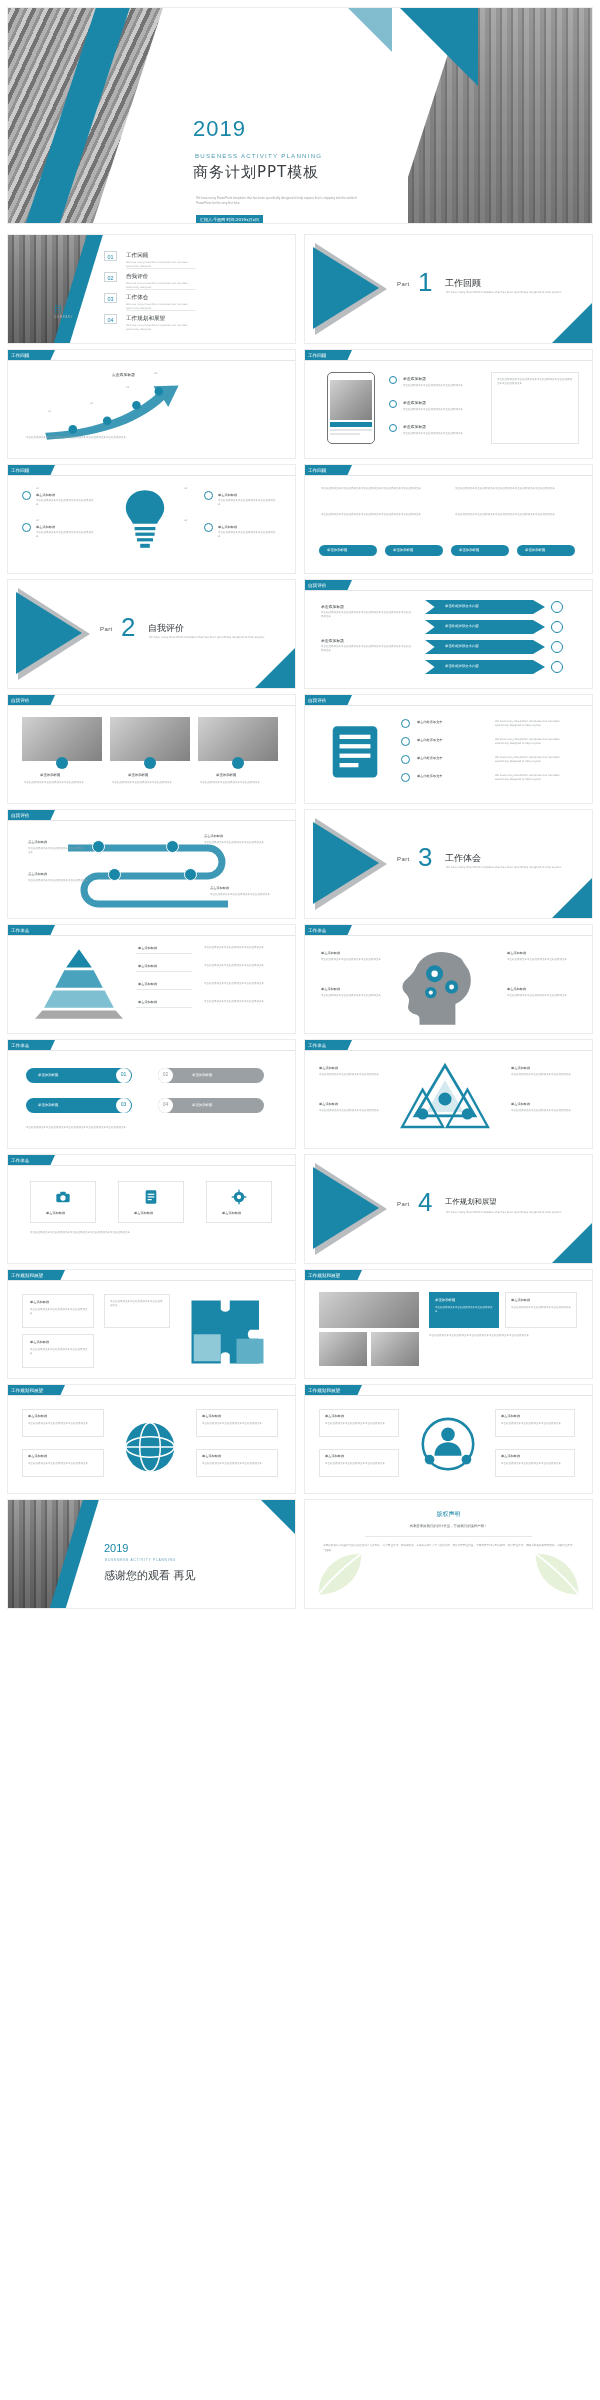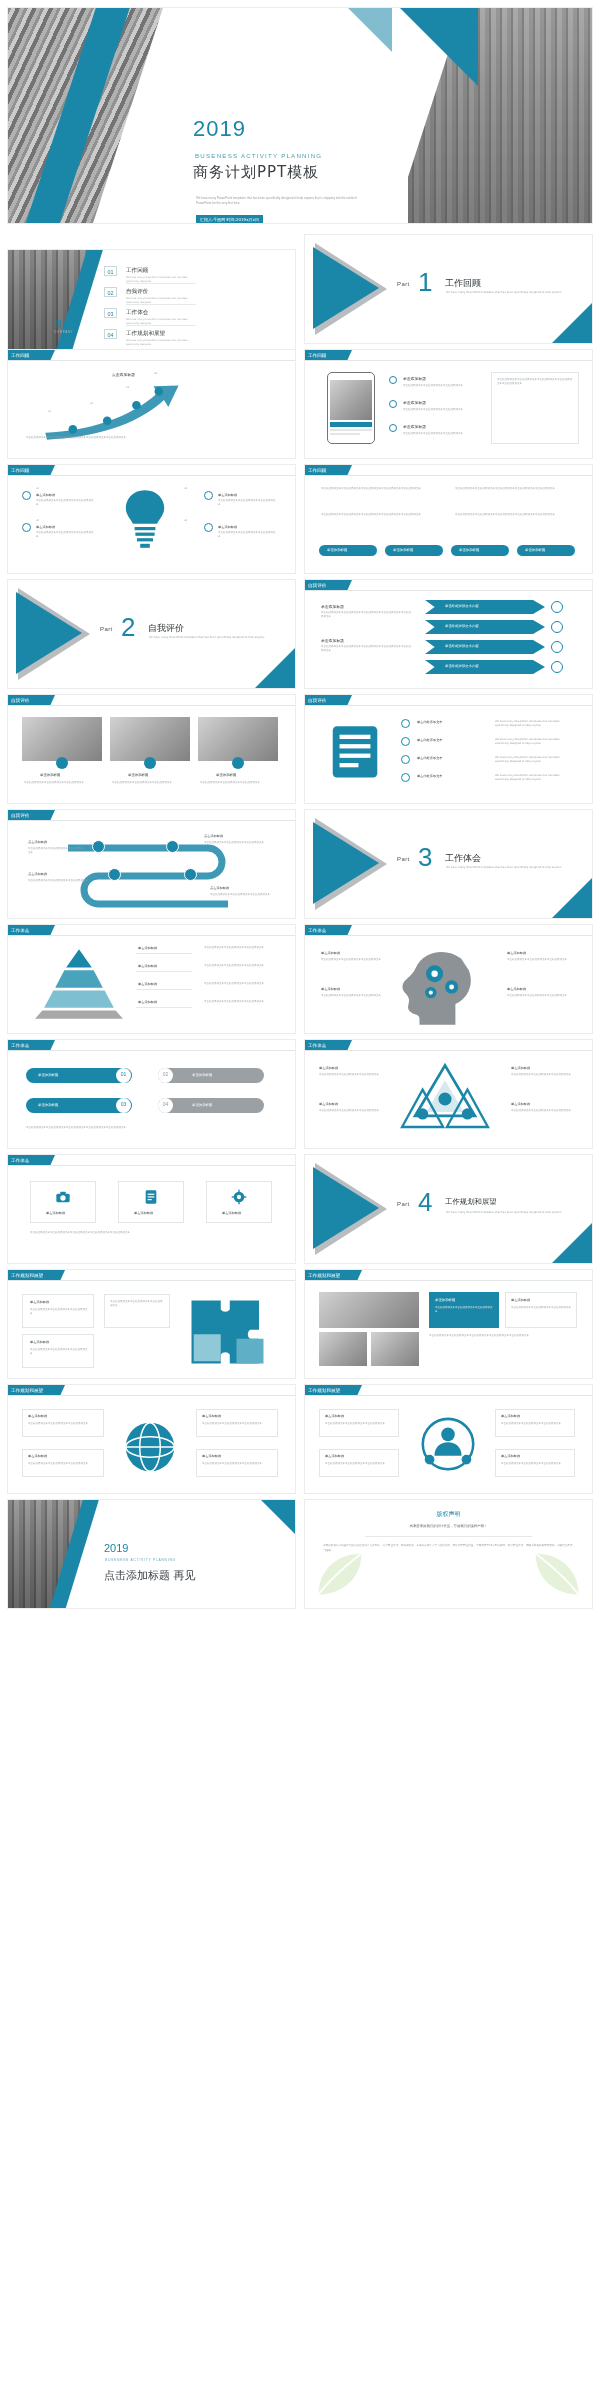--- a/index.html
+++ b/index.html
@@ -94,21 +94,21 @@
     <div class="tealtri" style="left:392px;top:0;border-top:78px solid #1b87a8;border-left:78px solid transparent;"></div>
     <div class="tealtri" style="left:340px;top:0;border-top:44px solid rgba(27,135,168,.55);border-left:44px solid transparent;"></div>
 
     <div class="cover-year" style="left:185px;top:108px;">2019</div>
     <div class="cover-en" style="left:187px;top:144px;">BUSENESS ACTIVITY PLANNING</div>
     <div class="cover-cn" style="left:185px;top:155px;">商务计划PPT模板</div>
     <div class="cover-desc" style="left:188px;top:188px;">We have many PowerPoint templates that has been specifically designed to help anyone that is stepping into the world of PowerPoint for the very first time.</div>
     <div class="cover-meta" style="left:188px;top:207px;">汇报人:千图网       时间:2019x月x日</div>
   </div>
 
-  <div class="slide half-l" style="top:250px;height:108px;text-decoration:underline;">
+  <div class="slide half-l" style="top:235px;height:108px;text-decoration:underline;">
     <div class="ph city" style="left:0;top:0;width:118px;height:108px;"></div>
     <div style="position:absolute;left:72px;top:-10px;width:120px;height:130px;background:#fff;transform:skewX(-17deg);"></div>
     <div class="tealbar" style="left:62px;top:-10px;width:16px;height:130px;transform:skewX(-17deg);"></div>
 
     <div style="position:absolute;left:46px;top:68px;color:#1b87a8;font-size:9px;font-family:'DejaVu Sans',sans-serif;">目录</div>
     <div style="position:absolute;left:46px;top:80px;color:#aeb3b6;font-size:3px;letter-spacing:.6px;">COMPANY</div>
 
     <div class="numbox" style="left:96px;top:16px;">01</div>
     <div class="tocrow-t" style="left:118px;top:17px;">工作回顾</div>
     <div class="tocrow-s" style="left:118px;top:26px;">We have many PowerPoint templates that has been specifically designed.</div>
@@ -595,21 +595,21 @@
     <div class="mini" style="left:196px;top:77px;width:68px;">单击此处添加文本单击此处添加文本单击此处添加文本</div>
   </div>
 
   <div class="slide half-l" style="top:1500px;height:108px;">
     <div class="ph city" style="left:0;top:0;width:110px;height:108px;"></div>
     <div style="position:absolute;left:68px;top:-10px;width:240px;height:130px;background:#fff;transform:skewX(-17deg);"></div>
     <div class="tealbar" style="left:58px;top:-10px;width:16px;height:130px;transform:skewX(-17deg);"></div>
     <div class="tealtri" style="right:0;top:0;border-top:34px solid #1b87a8;border-left:34px solid transparent;"></div>
     <div style="position:absolute;left:96px;top:42px;color:#1b87a8;font-size:11px;">2019</div>
     <div style="position:absolute;left:97px;top:58px;color:#6aa9bc;font-size:3.4px;letter-spacing:.7px;">BUSENESS ACTIVITY PLANNING</div>
-    <div class="endtitle" style="left:96px;top:68px;">点击添加标题 再见</div>
+    <div class="endtitle" style="left:96px;top:68px;">感谢您的观看 再见</div>
   </div>
 
   <div class="slide half-r" style="top:1500px;height:108px;">
     <svg viewBox="0 0 60 60" style="position:absolute;left:6px;top:46px;width:56px;height:56px;opacity:.25;">
       <path d="M8 52 C8 24 30 8 54 8 C54 36 32 52 8 52Z" fill="#9ccf6a"></path>
       <path d="M8 52 C20 36 36 22 54 8" stroke="#fff" stroke-width="2" fill="none"></path>
     </svg>
     <svg viewBox="0 0 60 60" style="position:absolute;right:6px;top:46px;width:56px;height:56px;opacity:.25;transform:scaleX(-1);">
       <path d="M8 52 C8 24 30 8 54 8 C54 36 32 52 8 52Z" fill="#9ccf6a"></path>
       <path d="M8 52 C20 36 36 22 54 8" stroke="#fff" stroke-width="2" fill="none"></path>

